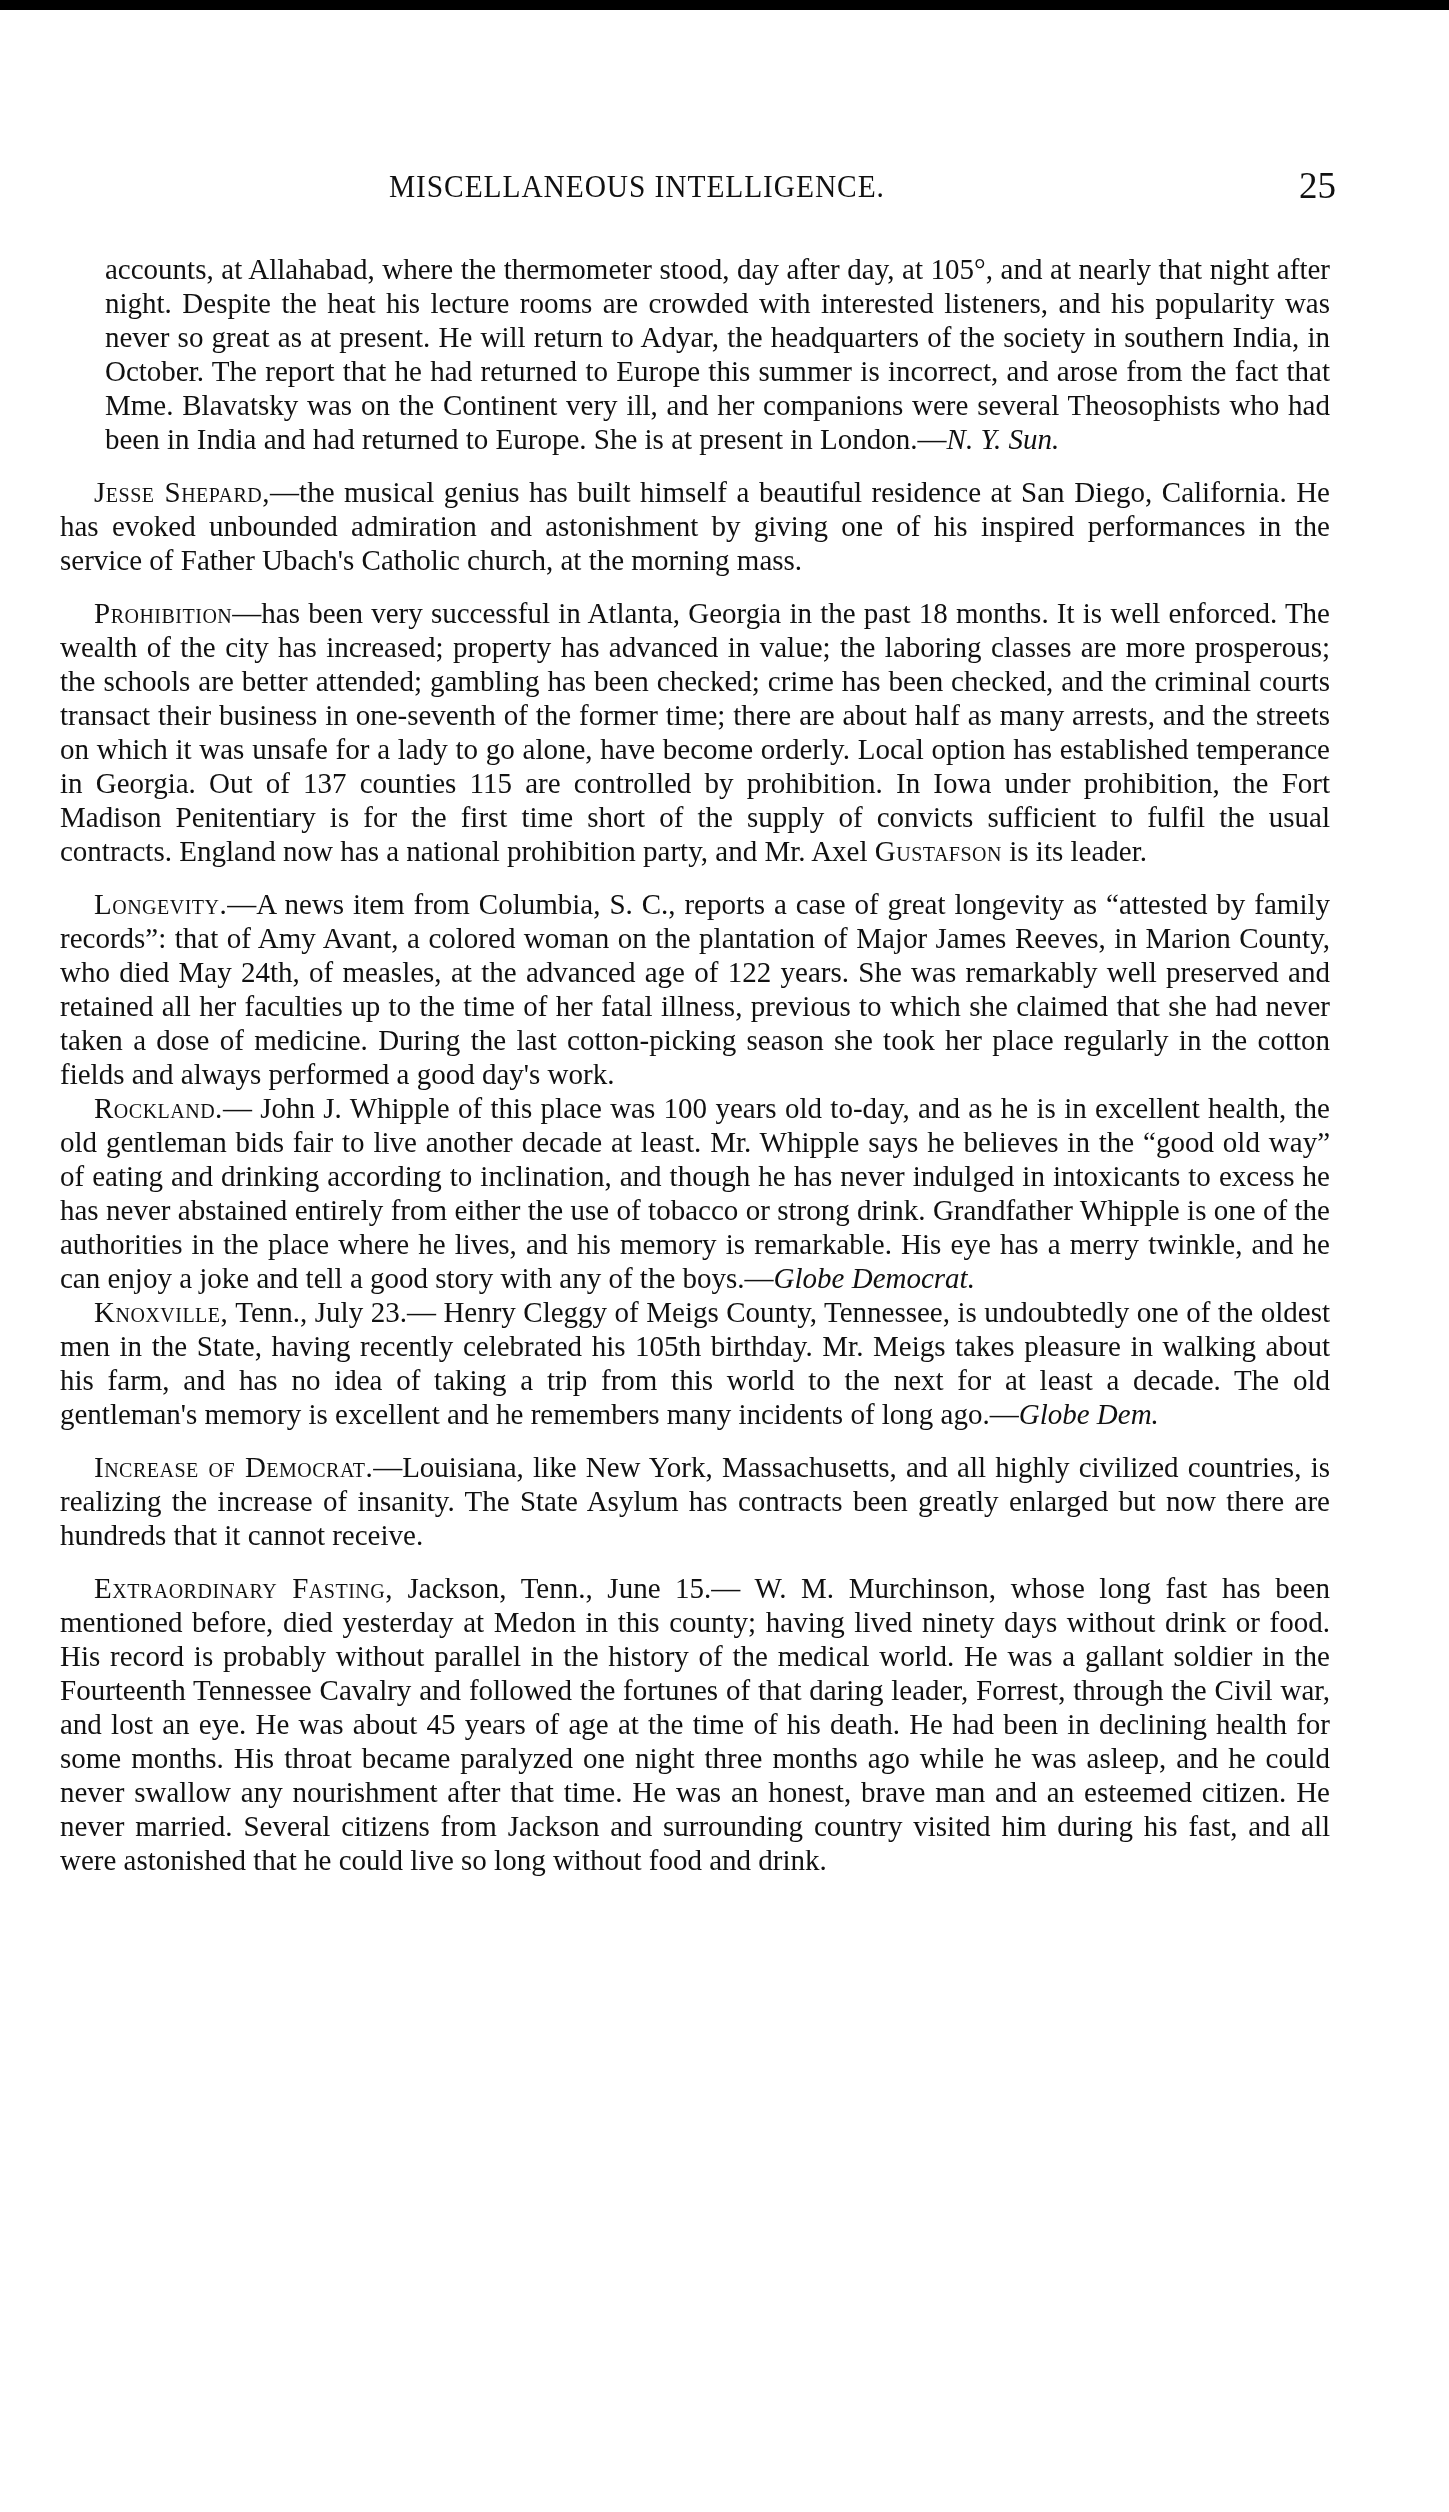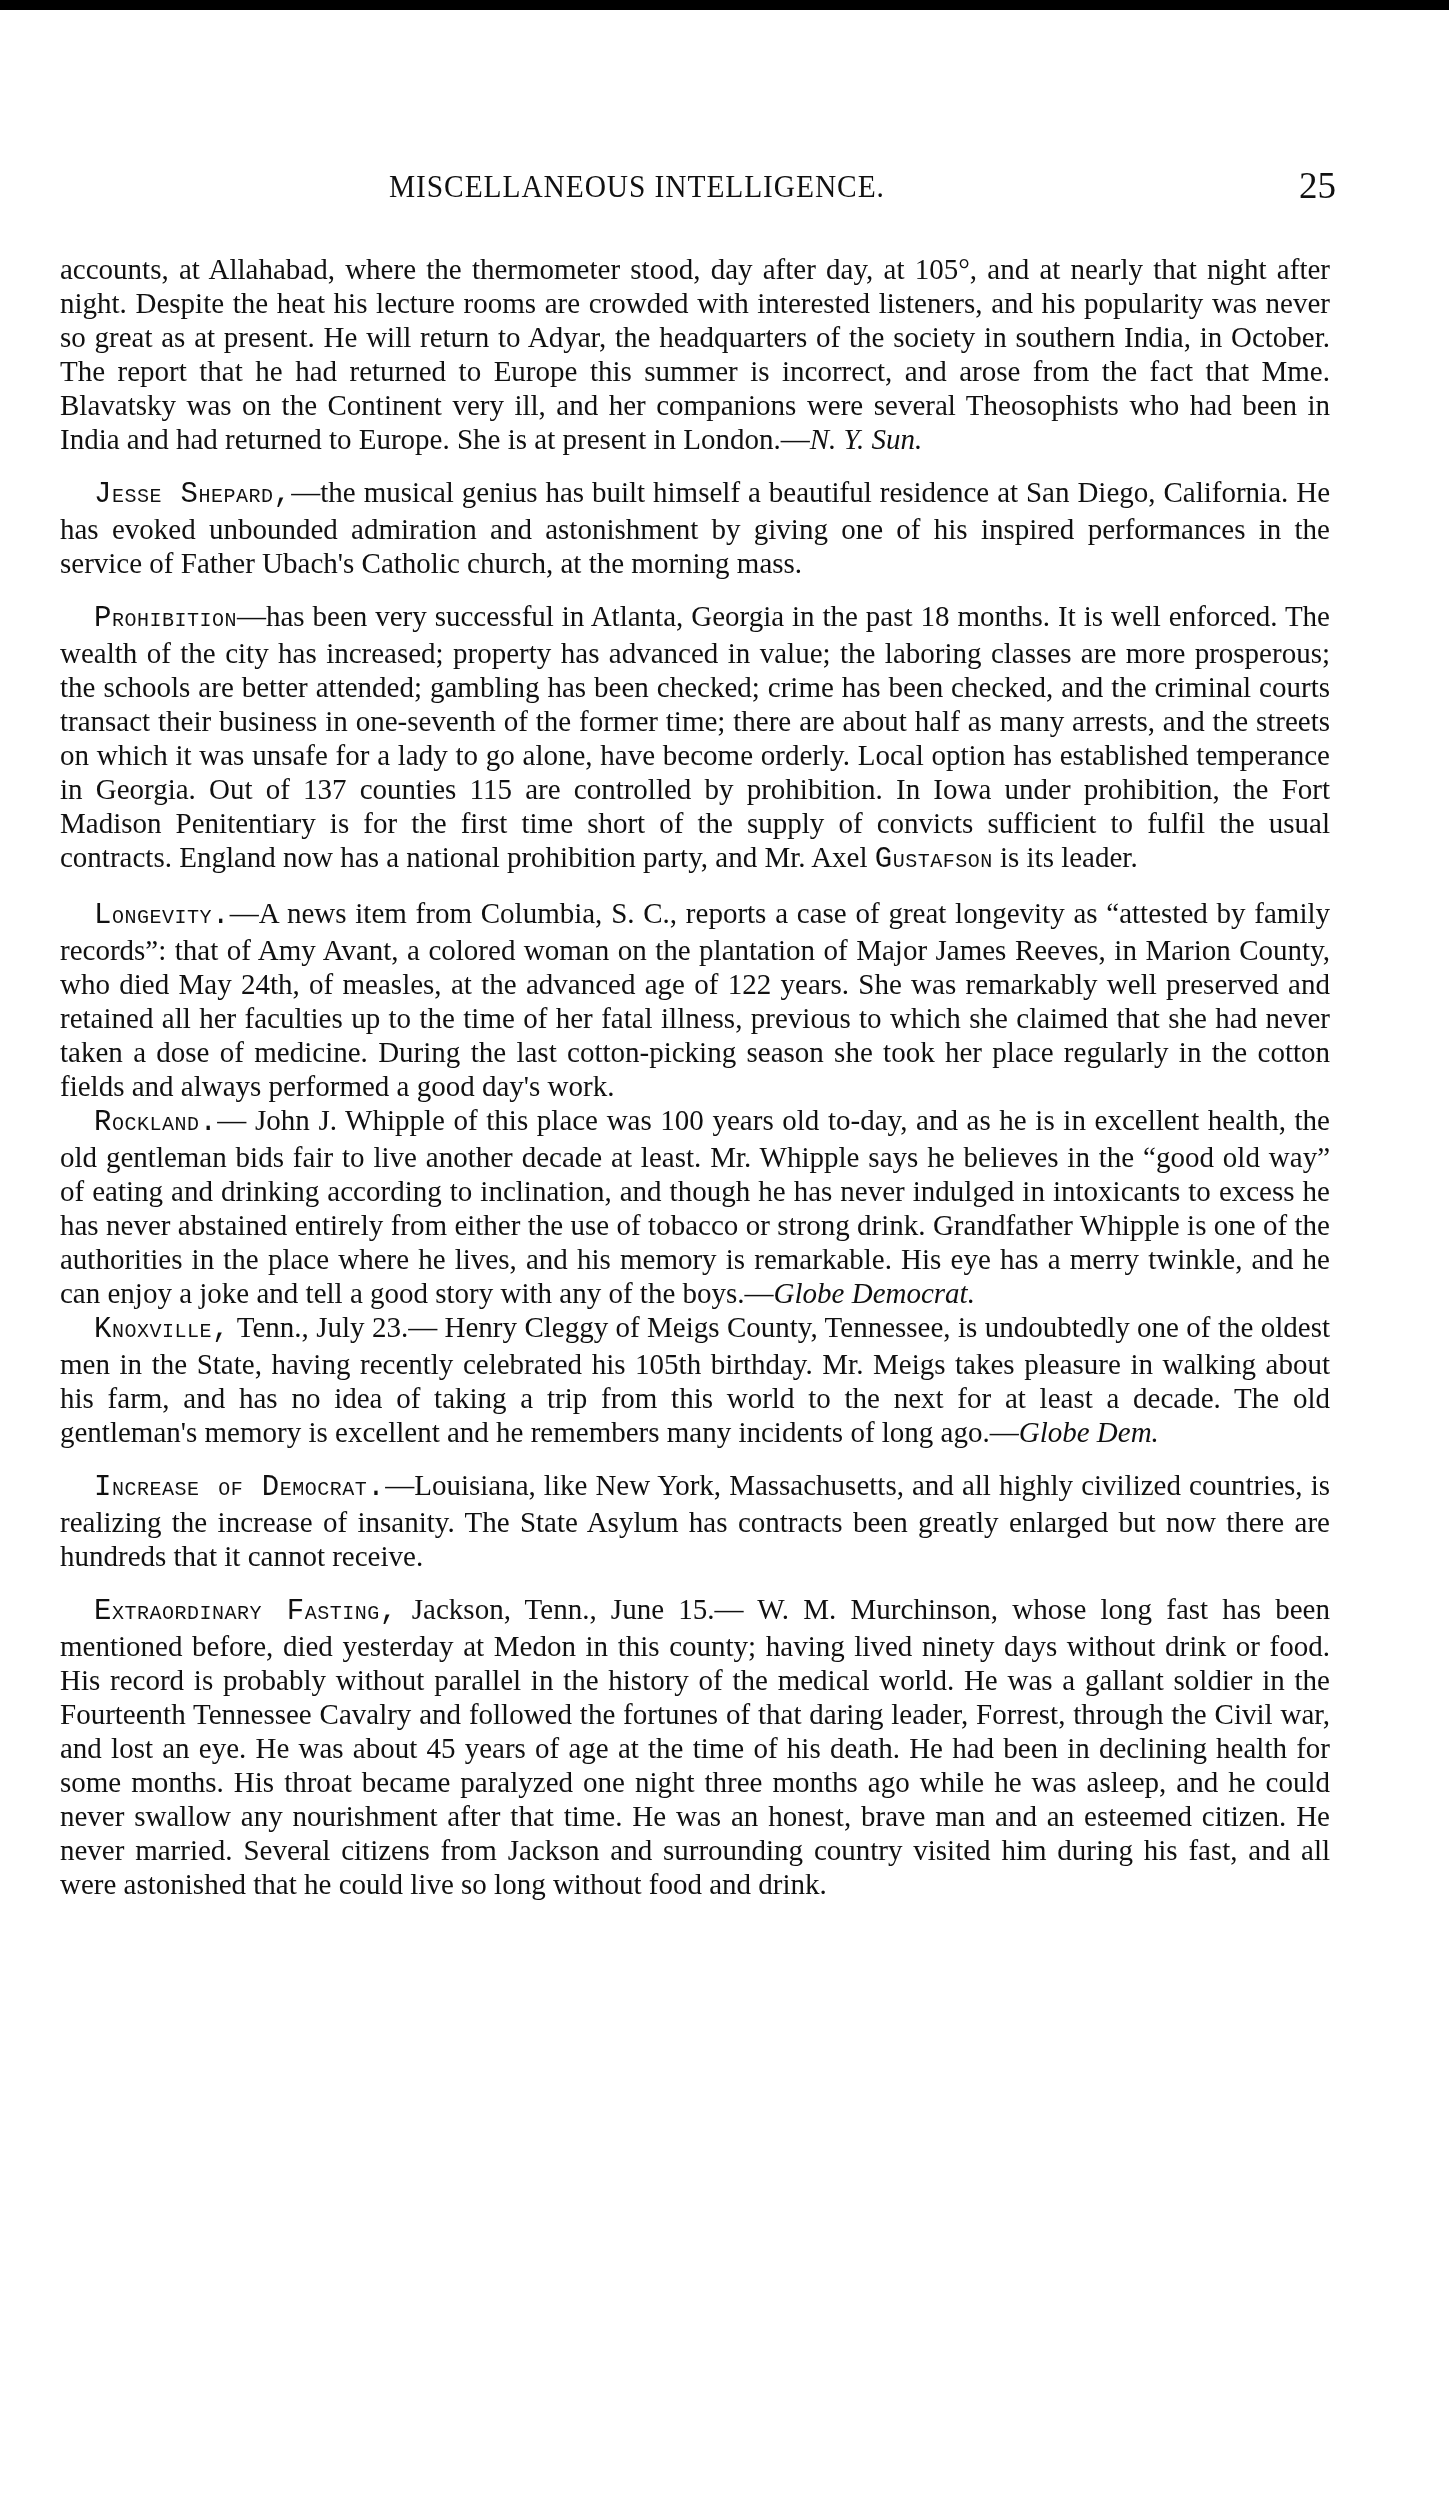--- a/index.html
+++ b/index.html
@@ -3,23 +3,23 @@
 <meta charset="utf-8">
 <style>
   html, body { margin: 0; padding: 0; background: #ffffff; }
   body { width: 1450px; height: 2512px; position: relative; overflow: hidden; font-family: "Liberation Serif", "DejaVu Serif", serif; color: #111; }
   .scan-edge { position: absolute; left: 0; top: 0; width: 1450px; height: 9.6px; background: #000; }
   .running-head { position: absolute; top: 168px; left: 58px; width: 1278px; height: 38px; }
   .running-title { position: absolute; left: 331px; top: 0; font-size: 32px; letter-spacing: 1px; transform: scaleX(0.92); transform-origin: left; }
   .page-number { position: absolute; right: 0; top: -3.8px; font-size: 37px; }
   .body-text { position: absolute; left: 60px; top: 252px; width: 1270px; font-size: 29px; line-height: 34px; text-align: justify; }
   .para { margin: 0; text-indent: 34px; }
-  .para.noindent { text-indent: 0; }
+  .para.noindent { text-indent: 0; margin-left: 45px; }
   .para.gap { margin-top: 19px; }
-  .sc { font-variant: small-caps; letter-spacing: 0.5px; font-family: Liberation Mono, monospace; }
+  .sc { font-variant: small-caps; letter-spacing: 0.5px; }
   .it { font-style: italic; }
 </style>
 </head>
 <body>
 
 <div class="scan-edge"></div>
 
 <header class="running-head">
   <span class="running-title">MISCELLANEOUS INTELLIGENCE.</span>
   <span class="page-number">25</span>

